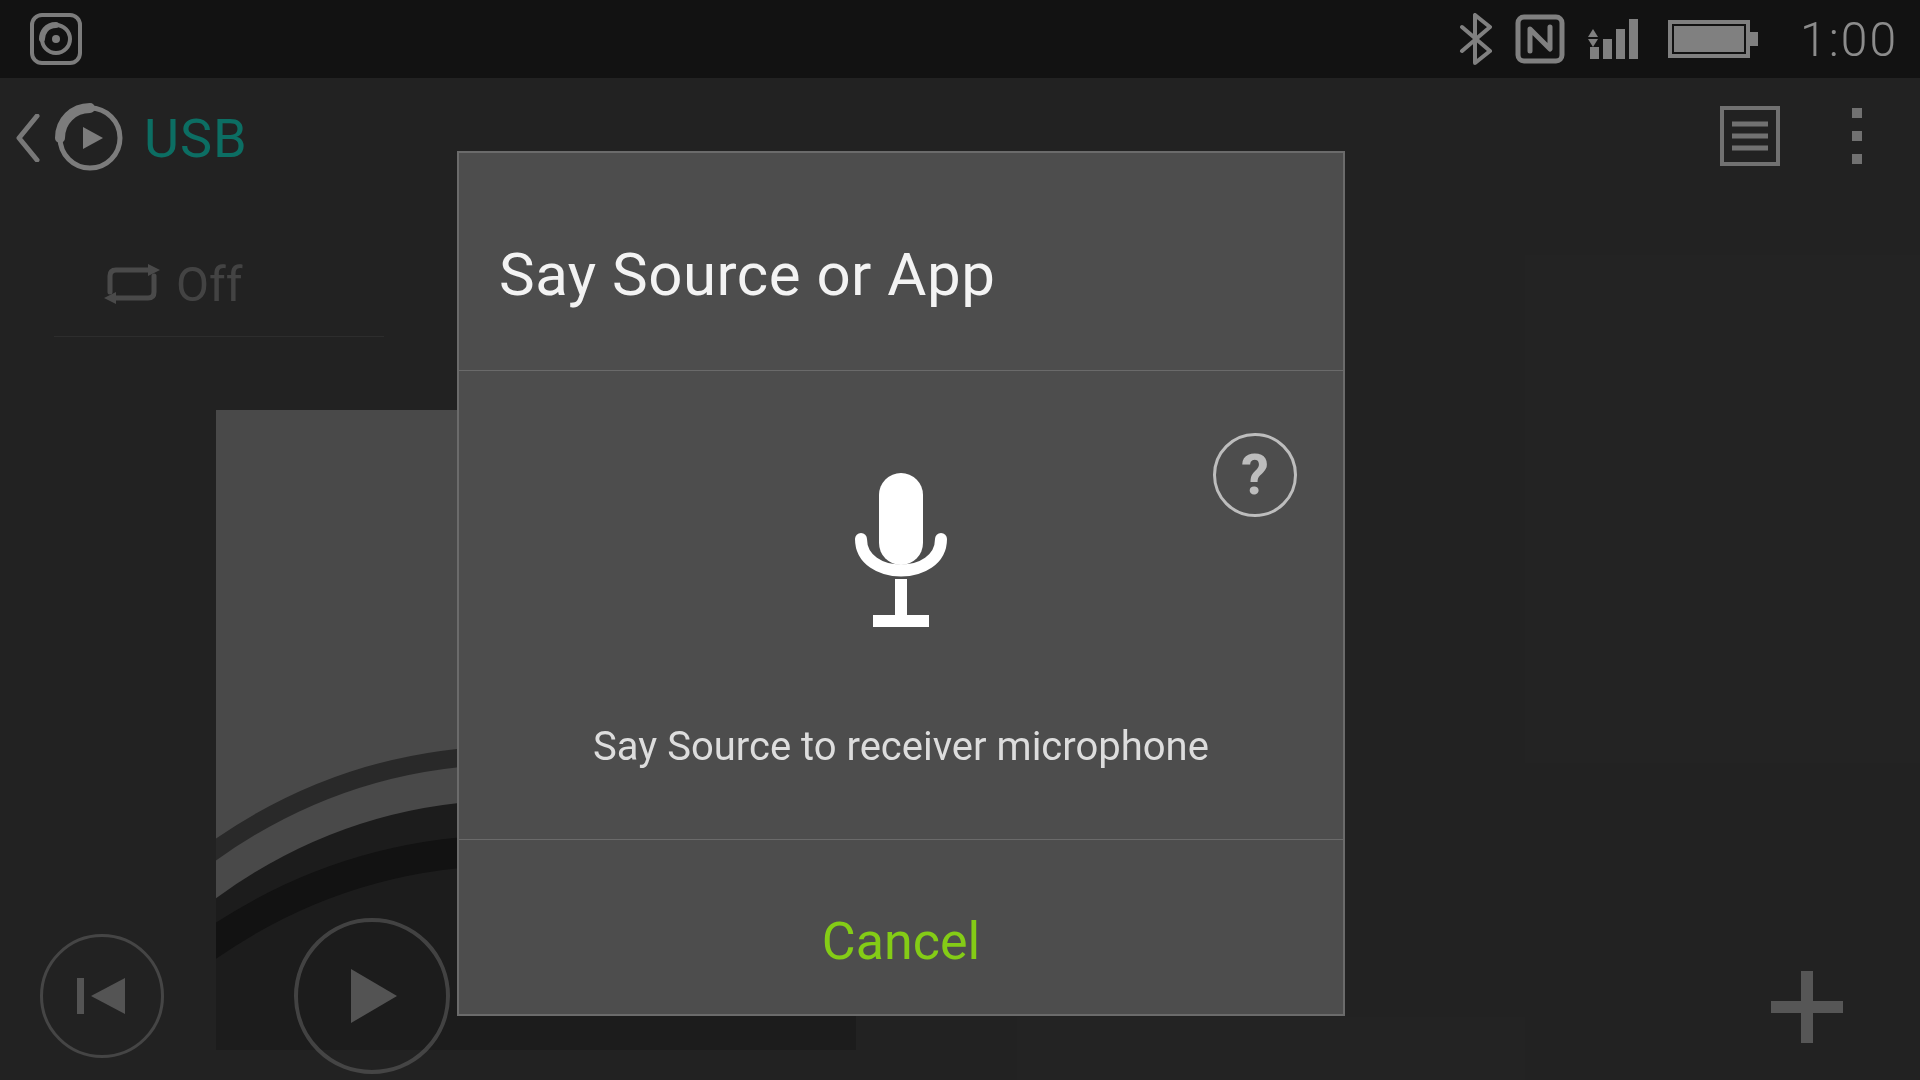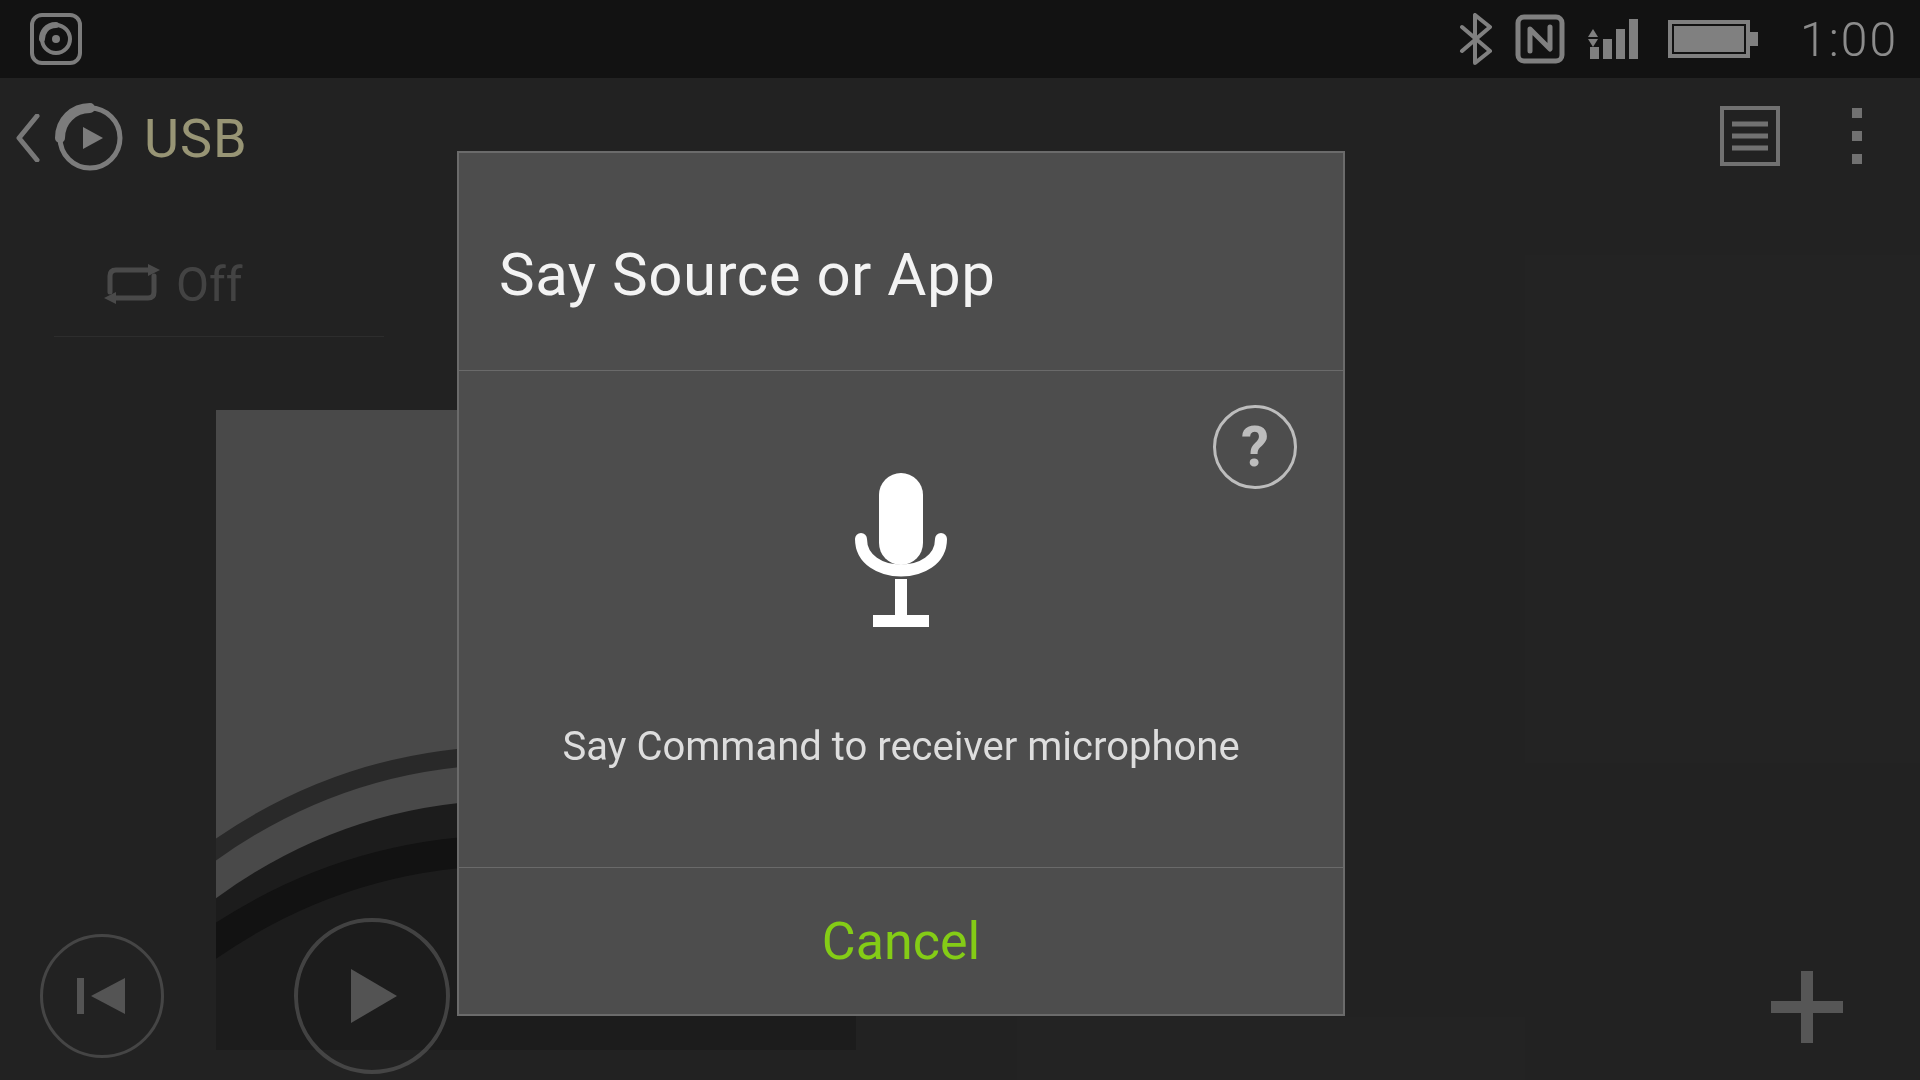--- a/index.html
+++ b/index.html
@@ -88,21 +88,21 @@
   }
   .brand-icon-wrap {
     width: 80px; height: 80px;
     margin-left: 2px;
     display:flex; align-items:center; justify-content:center;
   }
   .app-title {
     font-size: 54px;
     margin-left: 14px;
     letter-spacing: 1px;
-    color: #fef9c3;
+    color: #14b8a6;
   }
   .app-bar-right {
     margin-left: auto;
     display:flex; align-items:center;
     gap: 64px;
     padding-right: 54px;
   }
 
   
   .content {
@@ -159,20 +159,21 @@
   .dialog {
     position: absolute;
     left: 457px;
     top: 151px;
     width: 884px;
     height: 861px;
     background: #4d4d4d;
     border: 2px solid #6b6b6b;
     display:flex; flex-direction: column;
     box-shadow: 0 0 0 rgba(0,0,0,0);
+    gap: 28px;
   }
   .dialog .title {
     padding: 86px 40px 60px 40px;
     font-size: 60px;
     font-weight: 400;
     color: #f3f3f3;
     letter-spacing: 0.5px;
     border-bottom: 1px solid #6a6a6a;
   }
   .dialog .body {
@@ -362,21 +363,21 @@
           <span>?</span>
         </div>
         <span class="ic">
           <svg width="120" height="170" viewBox="0 0 120 170">
             <rect x="38" y="4" width="44" height="92" rx="22" fill="#ffffff"></rect>
             <path d="M20 70 C 20 112 100 112 100 70" fill="none" stroke="#ffffff" stroke-width="12" stroke-linecap="round"></path>
             <rect x="54" y="110" width="12" height="36" fill="#ffffff"></rect>
             <rect x="32" y="146" width="56" height="12" fill="#ffffff"></rect>
           </svg>
         </span>
-        <div class="hint">Say Command to receiver microphone</div>
+        <div class="hint">Say Source to receiver microphone</div>
       </div>
       <div class="footer">
         <div class="cancel">Cancel</div>
       </div>
     </div>
 
   </div>
 </div>
 
 </body></html>

